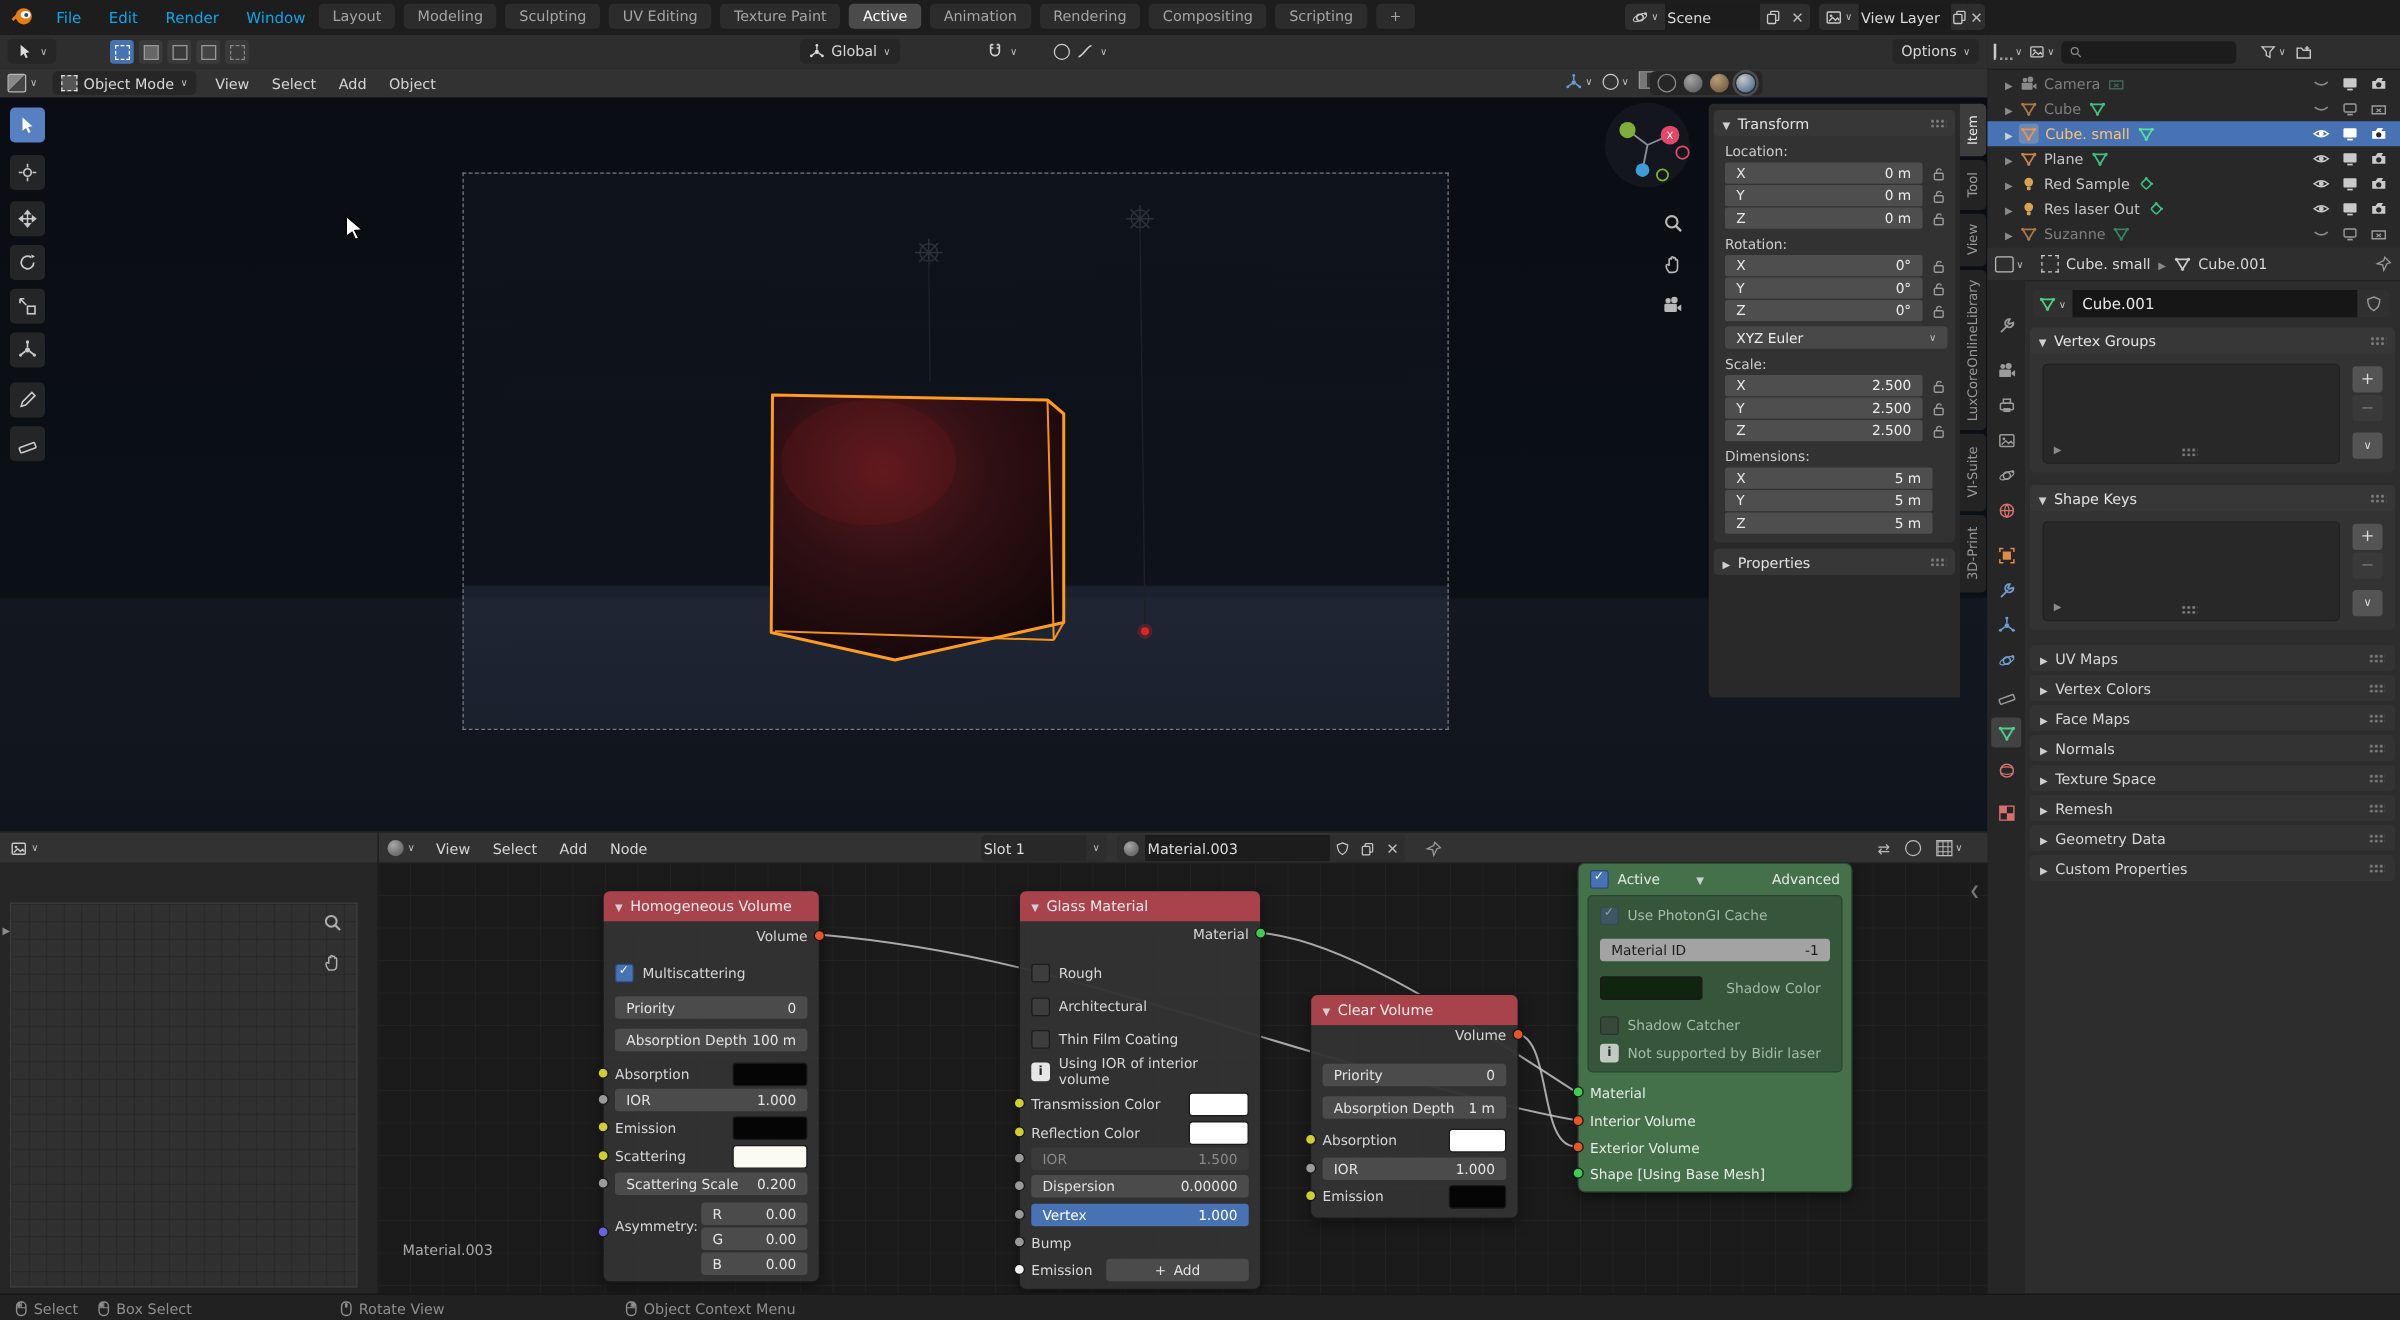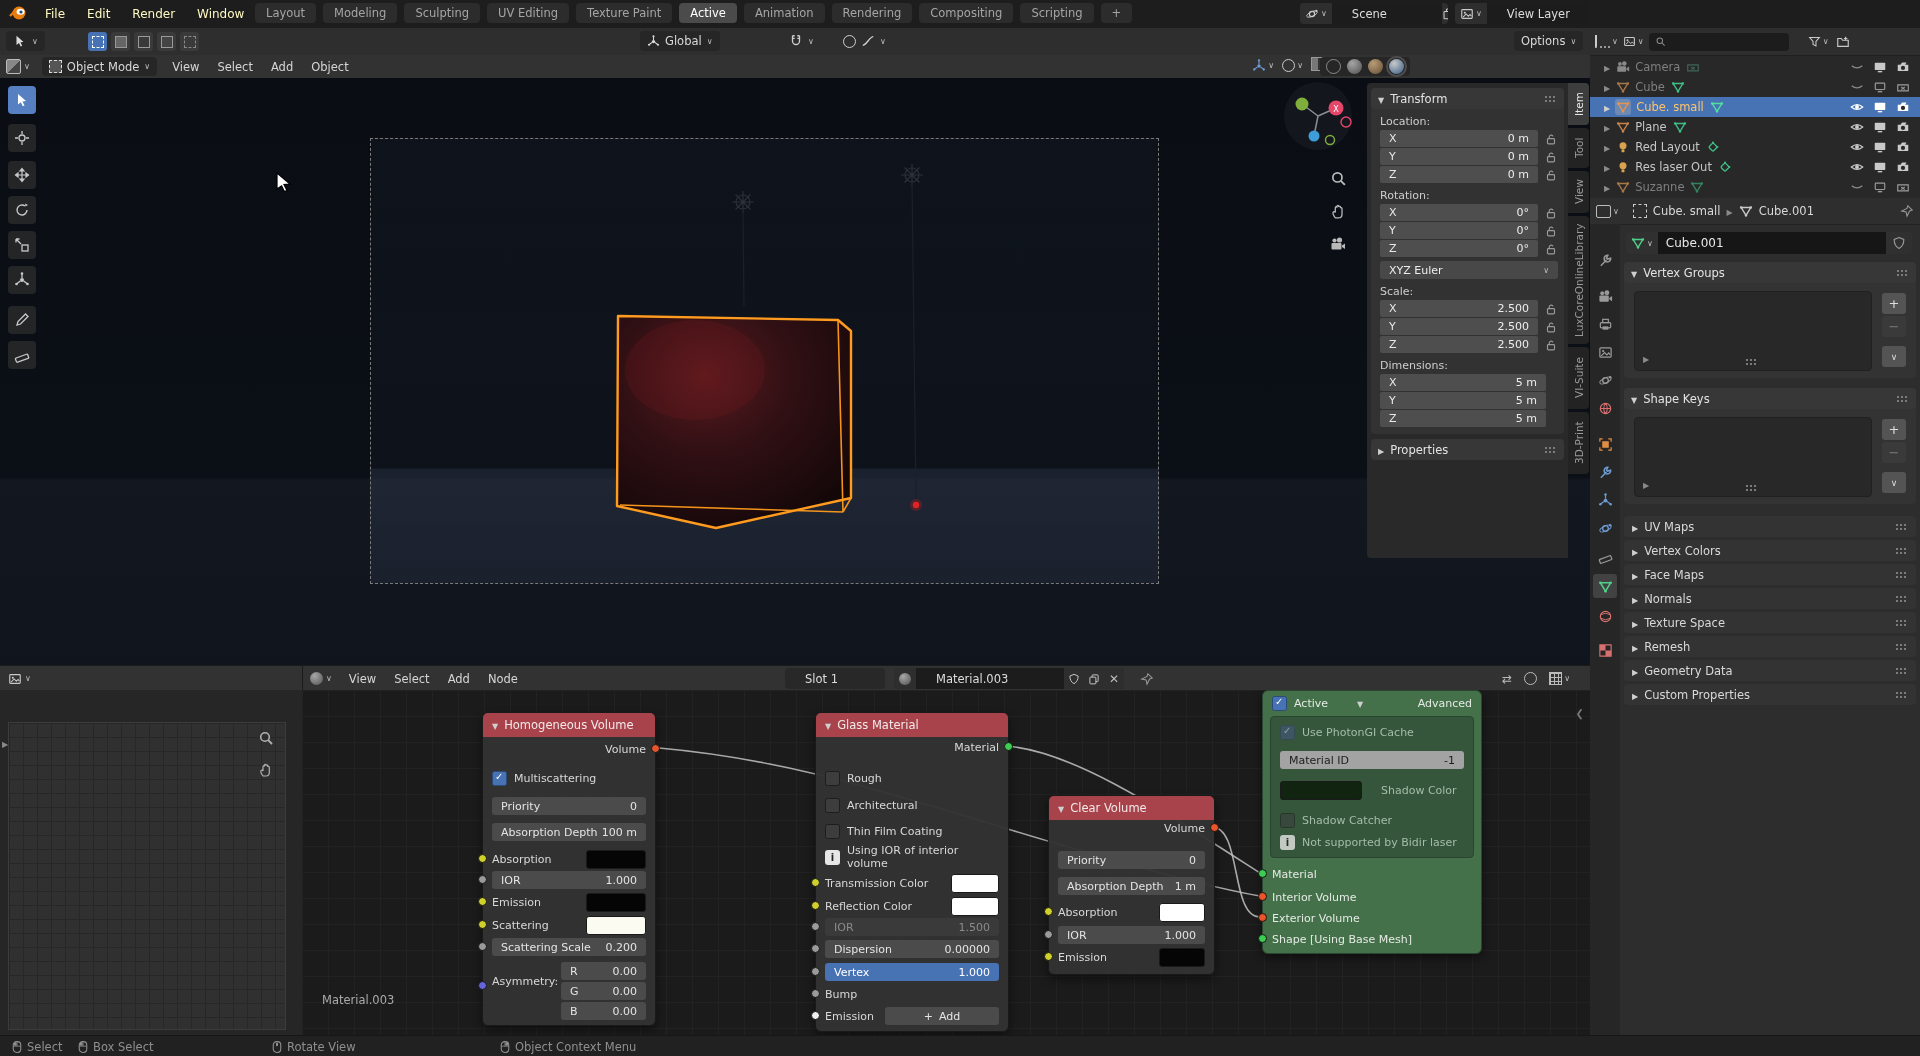--- a/index.html
+++ b/index.html
@@ -5,27 +5,27 @@
   html,body{margin:0;padding:0;background:#111;}
   #root{position:relative;width:1920px;height:1056px;overflow:hidden;
         font-family:"DejaVu Sans","Liberation Sans",sans-serif;font-size:12px;color:#d8d8d8;
         background:#1d1d1d;-webkit-font-smoothing:antialiased;}
   .abs{position:absolute;}
   .flex{display:flex;align-items:center;}
   svg{display:block;}
 
   
   #topbar{left:0;top:0;width:1920px;height:28px;background:#1d1d1d;border-bottom:1px solid #131313;display:flex;align-items:center;}
-  .menu-item{padding:0 11px;color:#fef9c3;height:28px;display:flex;align-items:center;cursor:default;}
+  .menu-item{padding:0 11px;color:#0ea5e9;height:28px;display:flex;align-items:center;cursor:default;}
   .ws-tabs{position:absolute;left:255px;top:3px;display:flex;gap:7px;}
   .ws-tab{background:#2c2c2c;color:#a5a5a5;border-radius:4px;padding:3px 11px;font-size:11.5px;}
   .ws-tab.active{background:#4b4b4b;color:#fff;}
   .idsel{position:absolute;top:3px;height:21px;display:flex;border-radius:4px;overflow:hidden;background:#242424;}
   .idsel .icobox{background:#2e2e2e;padding:0 5px;display:flex;align-items:center;gap:2px;}
-  .idsel .txt{background:#1c1c1c;color:#ddd;padding:0 20px;display:flex;align-items:center;min-width:70px;font-size:11.5px;}
+  .idsel .txt{background:#1c1c1c;color:#ddd;padding:0 2px;display:flex;align-items:center;min-width:70px;font-size:11.5px;}
   .idsel .btn{background:#2e2e2e;width:20px;display:flex;align-items:center;justify-content:center;color:#bbb;}
   .dim{color:#6f6f6f;}
   .chev{font-size:8px;color:#bdbdbd;}
 
   
   #toolsettings{left:0;top:28px;width:1590px;height:27px;background:#2e2e2e;border-bottom:1px solid #232323;}
   .ts-widget{position:absolute;top:3px;height:20px;background:#262626;border-radius:4px;display:flex;align-items:center;padding:0 7px;gap:5px;font-size:11.5px;color:#d8d8d8;}
   .mode-ico{width:19px;height:19px;border-radius:3px;background:#3a3a3a;display:flex;align-items:center;justify-content:center;margin-right:2px;}
   .mode-ico.sel{background:#4772b3;}
 
@@ -768,21 +768,21 @@
           <svg class="oi" color="#c9c9c9">
             <use href="#i-camr"></use>
           </svg>
         </span>
     </div>
     <div class="orow" style="top:109px">
       <span class="tri r dim" style="margin-left:14px"></span>
       <svg class="oi" style="margin-left:6px" color="#d8a24e">
           <use href="#i-bulb"></use>
         </svg>
-      <span class="nm">Red Layout</span>
+      <span class="nm">Red Sample</span>
       <svg class="oi" color="#3fbf85">
           <use href="#i-ntree"></use>
         </svg>
       <span class="rt">
           <svg class="oi" color="#c9c9c9">
             <use href="#i-eye"></use>
           </svg>
           <svg class="oi" color="#c9c9c9">
             <use href="#i-mon"></use>
           </svg>

